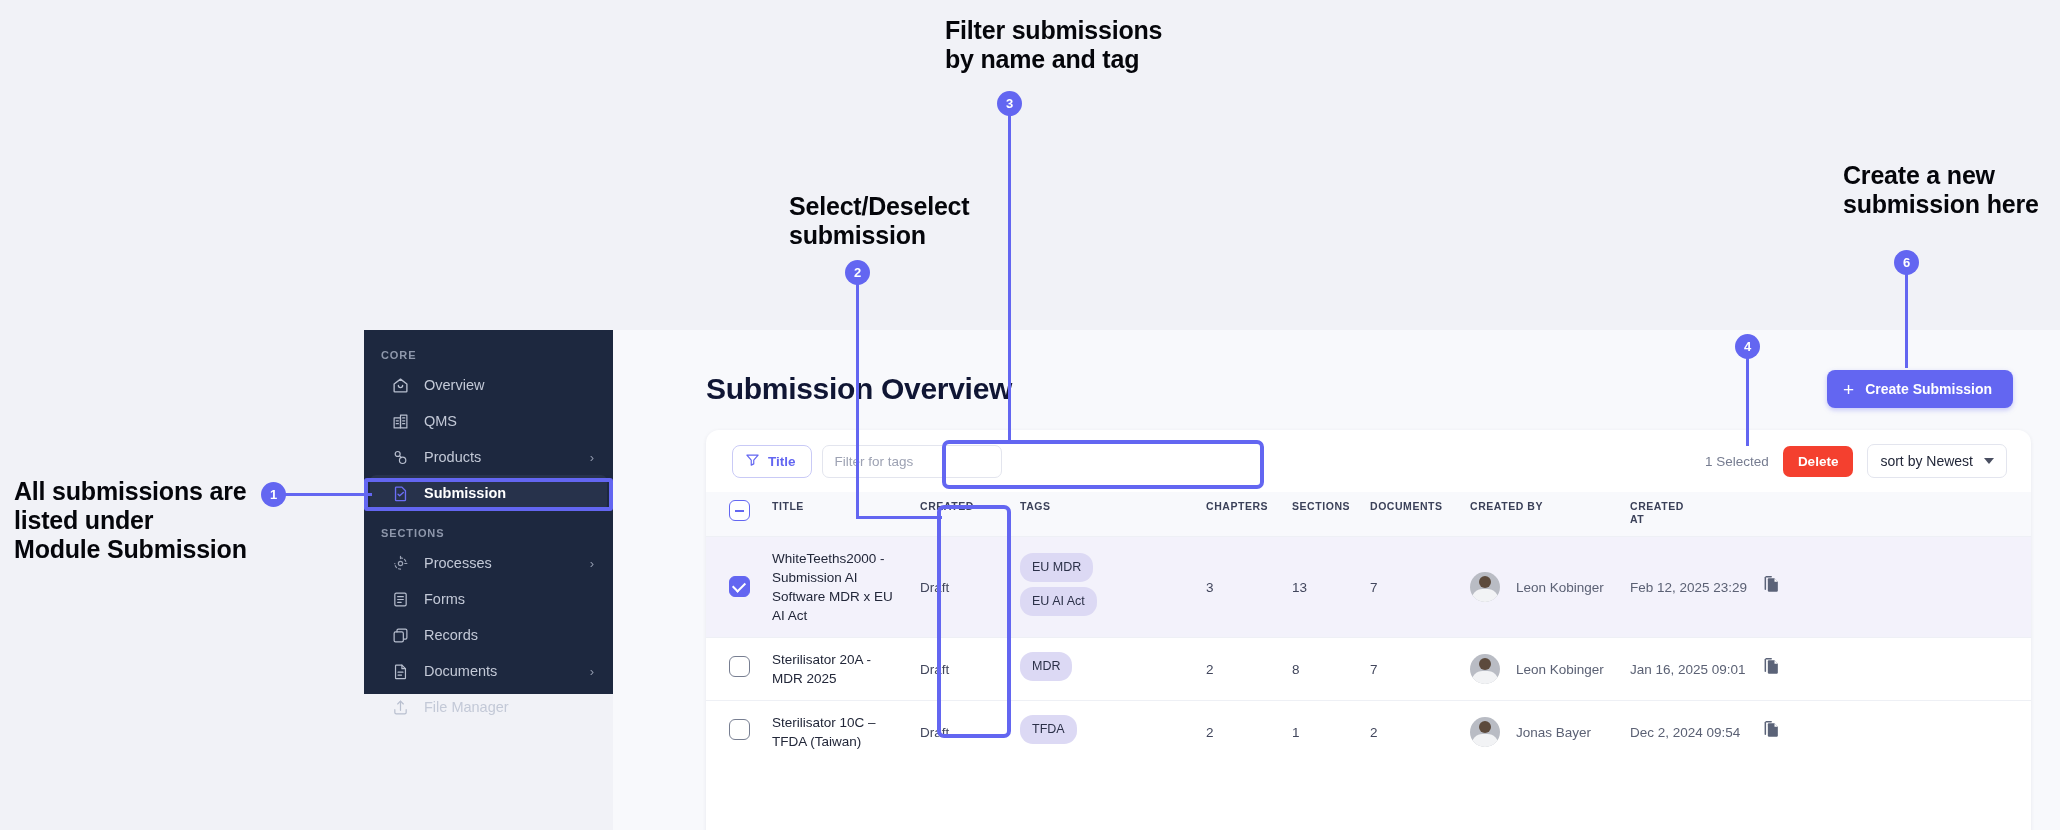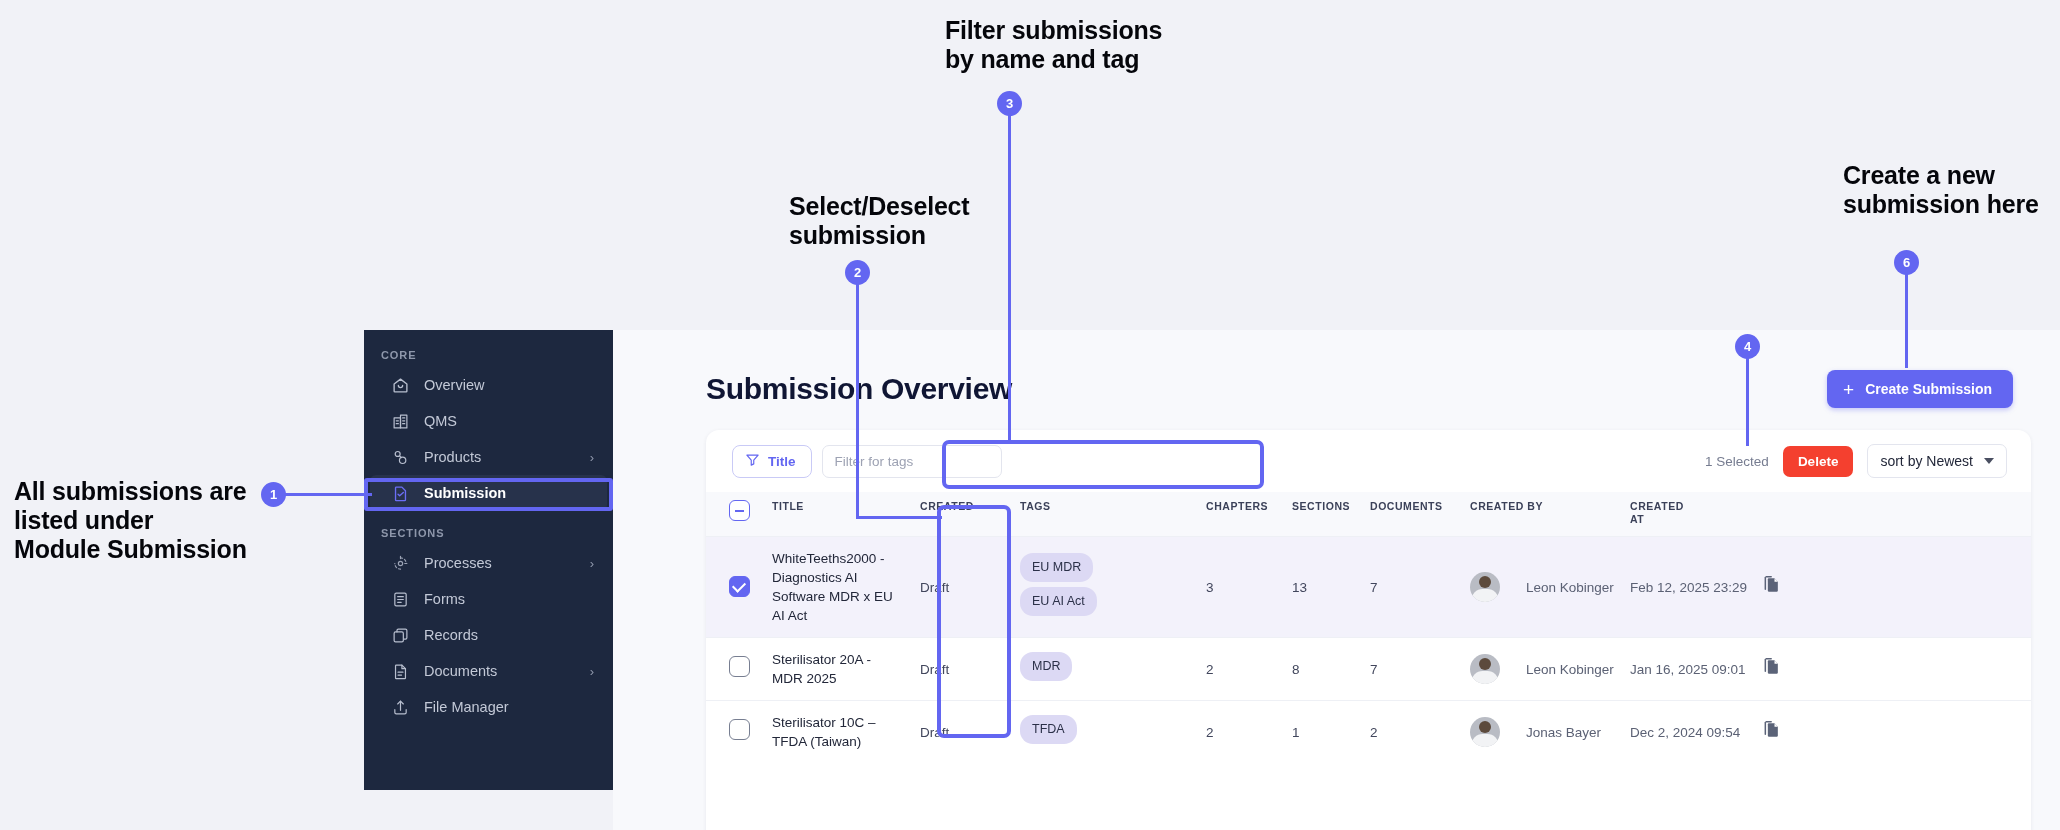--- a/index.html
+++ b/index.html
@@ -55,21 +55,21 @@
     left:613px; top:330px;
     width:1447px; height:500px;
     background:#f8f9fc;
     overflow:hidden;
   }
 
   
   #sidebar {
     position:absolute;
     left:364px; top:330px;
-    width:249px; height:460px;
+    width:249px; height:364px;
     background:#1d283f;
     z-index:12;
     padding-top:19px;
     color:#c8cddb;
   }
   .nav-sec {
     font-size:11px;
     font-weight:bold;
     letter-spacing:0.9px;
     color:#8e97ab;
@@ -269,21 +269,21 @@
   .tag {
     display:inline-block;
     background:#dcd9f4;
     color:#2b3048;
     font-size:12.5px;
     padding:5px 12px;
     border-radius:13px;
     margin-bottom:5px;
   }
 
-  .user { display:flex; align-items:center; gap:26px; }
+  .user { display:flex; align-items:center; gap:16px; }
   .avatar {
     width:30px; height:30px;
     border-radius:50%;
     flex:0 0 30px;
     background:#b9bcc4;
     position:relative;
     overflow:hidden;
   }
   .avatar .head {
     position:absolute;
@@ -491,21 +491,21 @@
 AT</th>
               <th class="c-act"></th>
             </tr>
           </thead>
           <tbody>
 
             <tr class="sel">
               <td class="c-chk" style="text-align:center;">
                 <span class="chkbox checked"></span>
               </td>
-              <td class="c-title">WhiteTeeths2000 - Diagnostics AI Software MDR x EU AI Act</td>
+              <td class="c-title">WhiteTeeths2000 - Submission AI Software MDR x EU AI Act</td>
               <td class="c-stat">Draft</td>
               <td class="c-tags">
                 <span class="tag">EU MDR</span><br>
                 <span class="tag">EU AI Act</span>
               </td>
               <td class="c-chap">3</td>
               <td class="c-sect">13</td>
               <td class="c-docs">7</td>
               <td class="c-by">
                 <span class="user">

